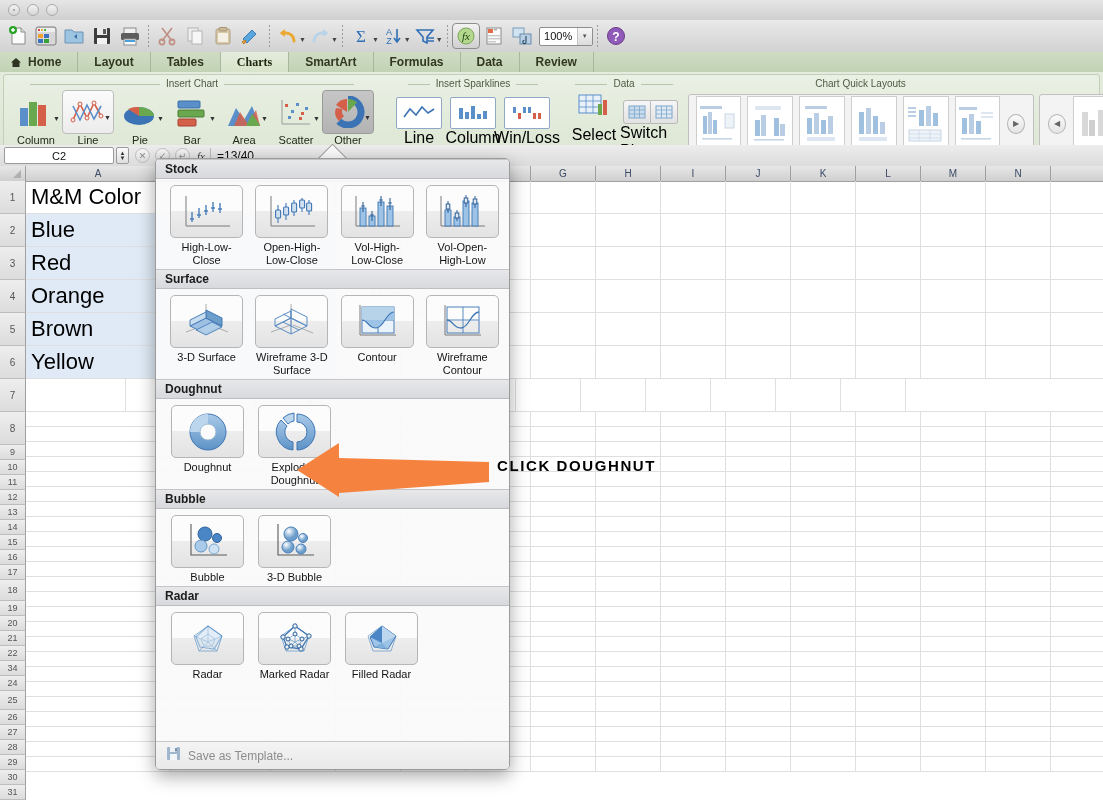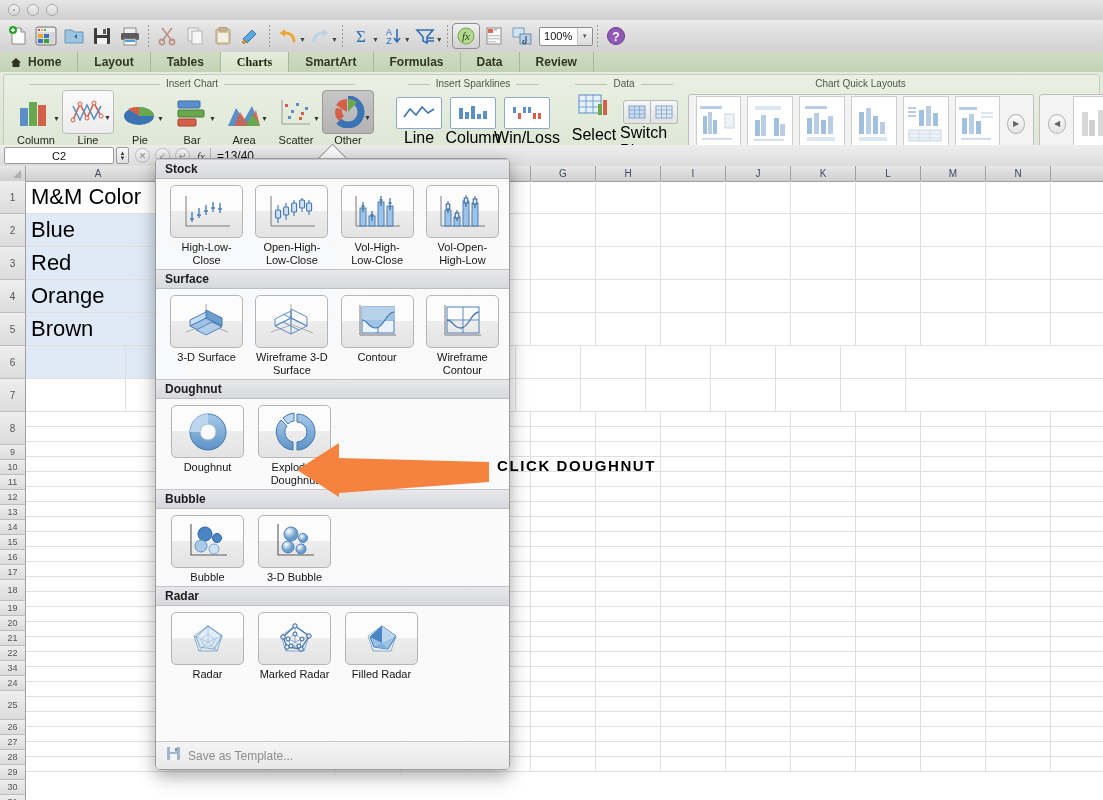--- a/index.html
+++ b/index.html
@@ -722,21 +722,21 @@
         <div class="rowcell" style="height: 15px;">15</div>
         <div class="rowcell" style="height: 15px;">16</div>
         <div class="rowcell" style="height: 15px;">17</div>
         <div class="rowcell" style="height: 21px;">18</div>
         <div class="rowcell" style="height: 15px;">19</div>
         <div class="rowcell" style="height: 15px;">20</div>
         <div class="rowcell" style="height: 15px;">21</div>
         <div class="rowcell" style="height: 15px;">22</div>
         <div class="rowcell" style="height: 15px;">34</div>
         <div class="rowcell" style="height: 15px;">24</div>
-        <div class="rowcell" style="height: 29px;">25</div>
+        <div class="rowcell" style="height: 19px;">25</div>
         <div class="rowcell" style="height: 15px;">26</div>
         <div class="rowcell" style="height: 15px;">27</div>
         <div class="rowcell" style="height: 15px;">28</div>
         <div class="rowcell" style="height: 15px;">29</div>
         <div class="rowcell" style="height: 15px;">30</div>
         <div class="rowcell" style="height: 15px;">31</div>
         <div class="rowcell" style="height: 15px;">32</div>
       </div>
     <div class="grid" id="grid">
         <div class="gridrow" style="height: 33px;">
@@ -813,20 +813,21 @@
           <div class="gcell" style="width: 65px;"></div>
           <div class="gcell" style="width: 65px;"></div>
           <div class="gcell" style="width: 65px;"></div>
           <div class="gcell" style="width: 65px;"></div>
           <div class="gcell" style="width: 65px;"></div>
           <div class="gcell" style="width: 65px;"></div>
           <div class="gcell" style="width: 65px;"></div>
           <div class="gcell" style="width: 65px;"></div>
         </div>
         <div class="gridrow" style="height: 33px;">
+          <div class="gcell acell selbg" style="width: 145px;">Yellow</div>
           <div class="gcell selbg" style="width: 100px;"></div>
           <div class="gcell selbg" style="width: 65px;"></div>
           <div class="gcell" style="width: 65px;"></div>
           <div class="gcell" style="width: 65px;"></div>
           <div class="gcell" style="width: 65px;"></div>
           <div class="gcell" style="width: 65px;"></div>
           <div class="gcell" style="width: 65px;"></div>
           <div class="gcell" style="width: 65px;"></div>
           <div class="gcell" style="width: 65px;"></div>
           <div class="gcell" style="width: 65px;"></div>

